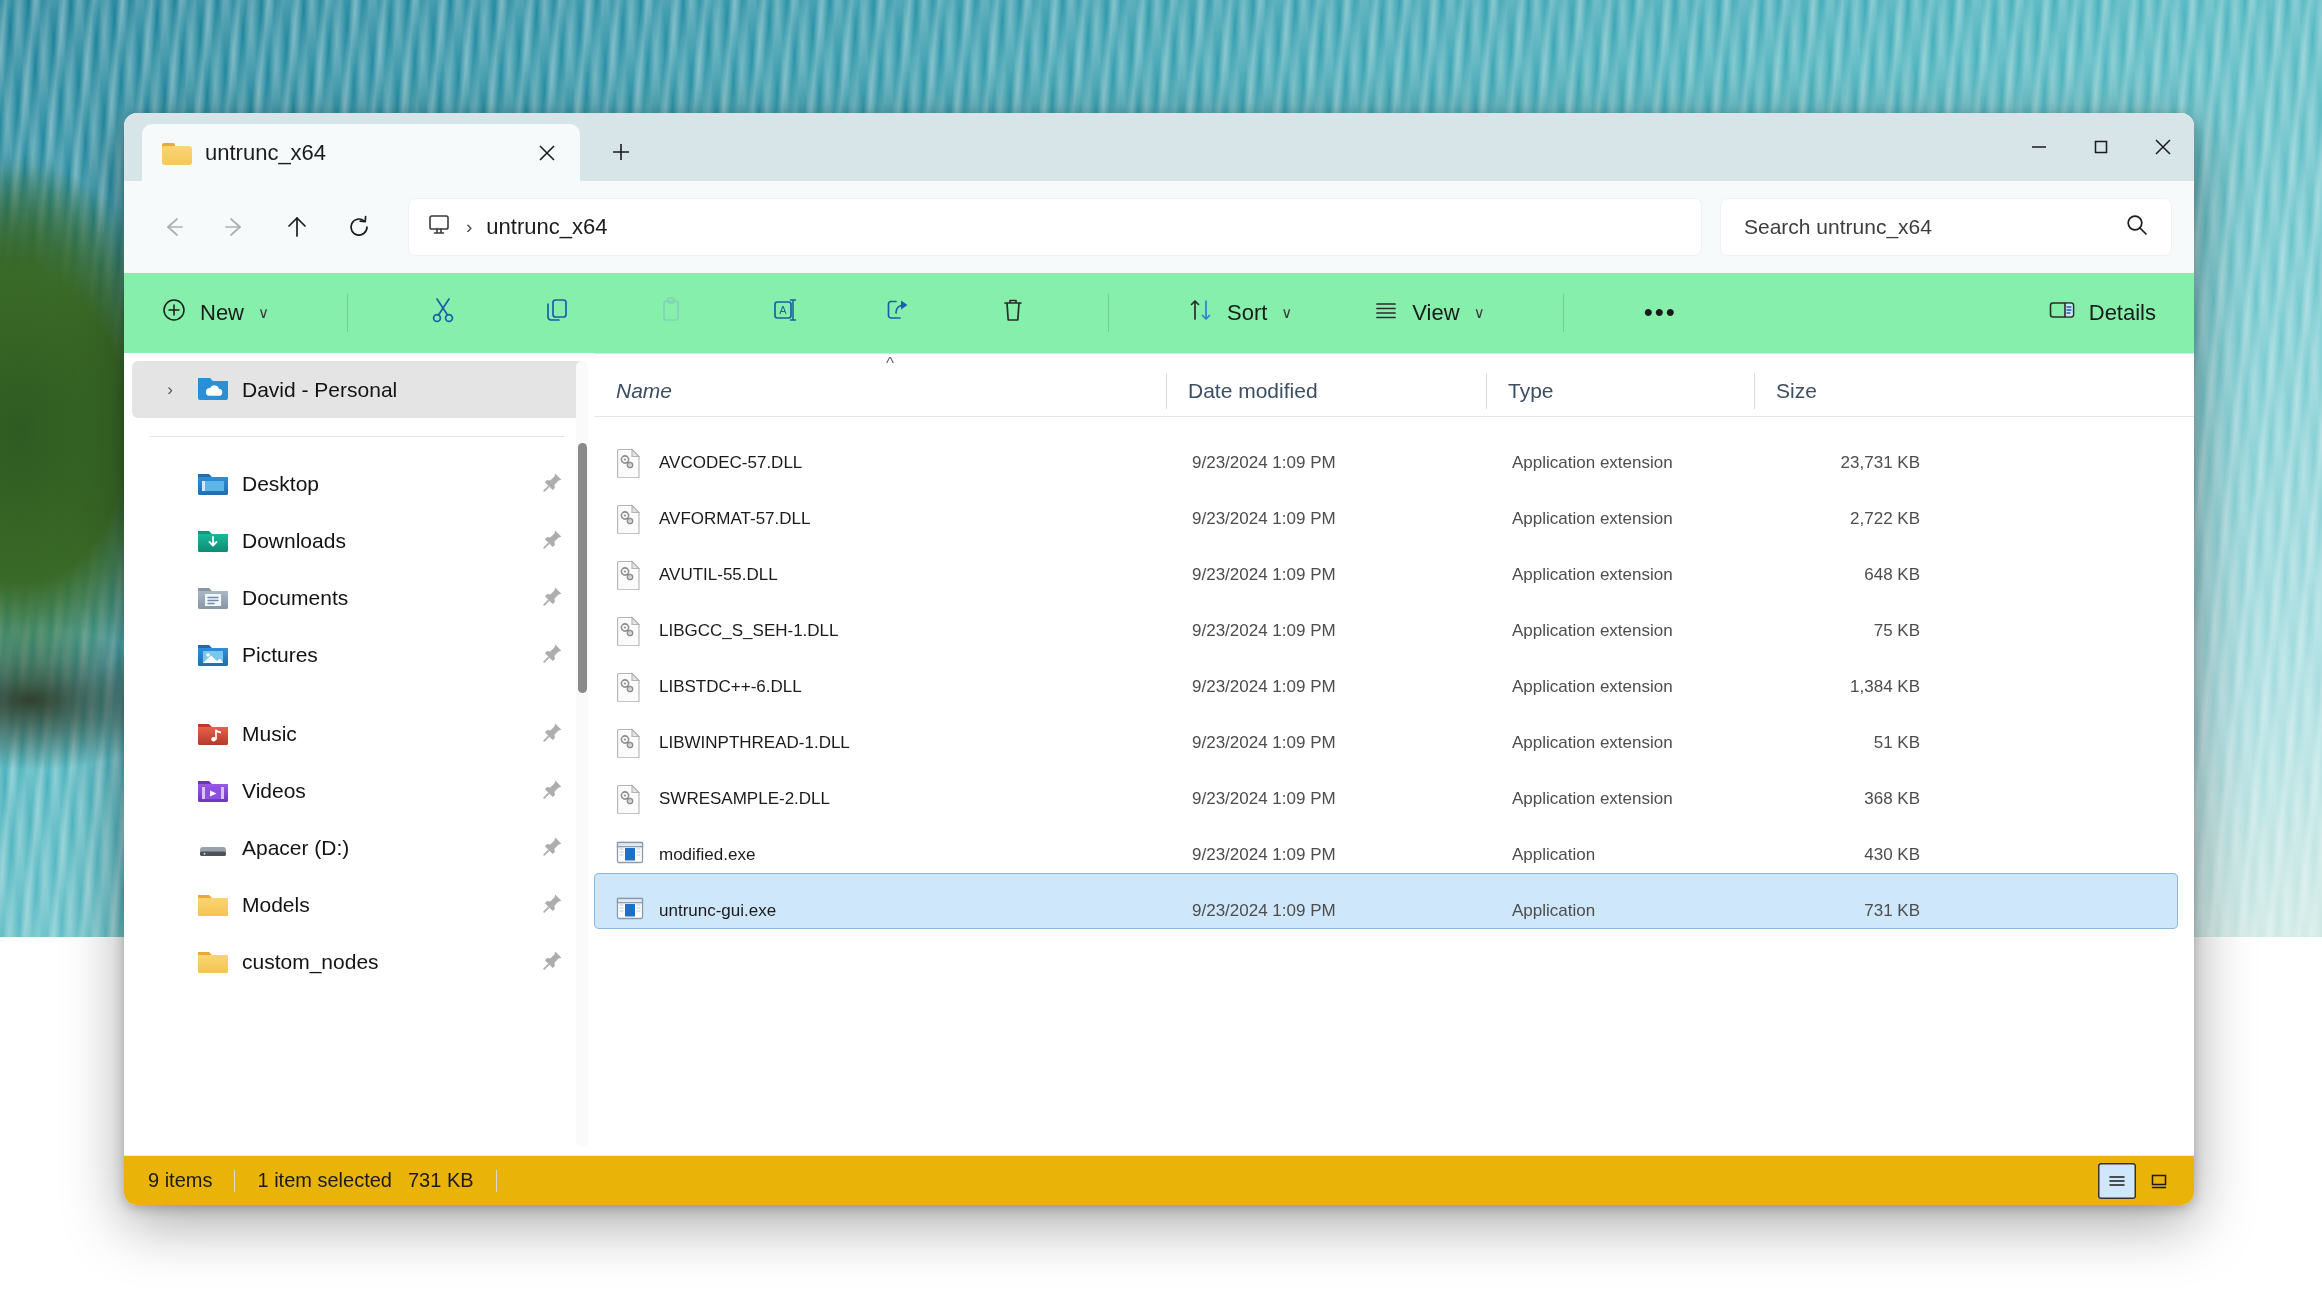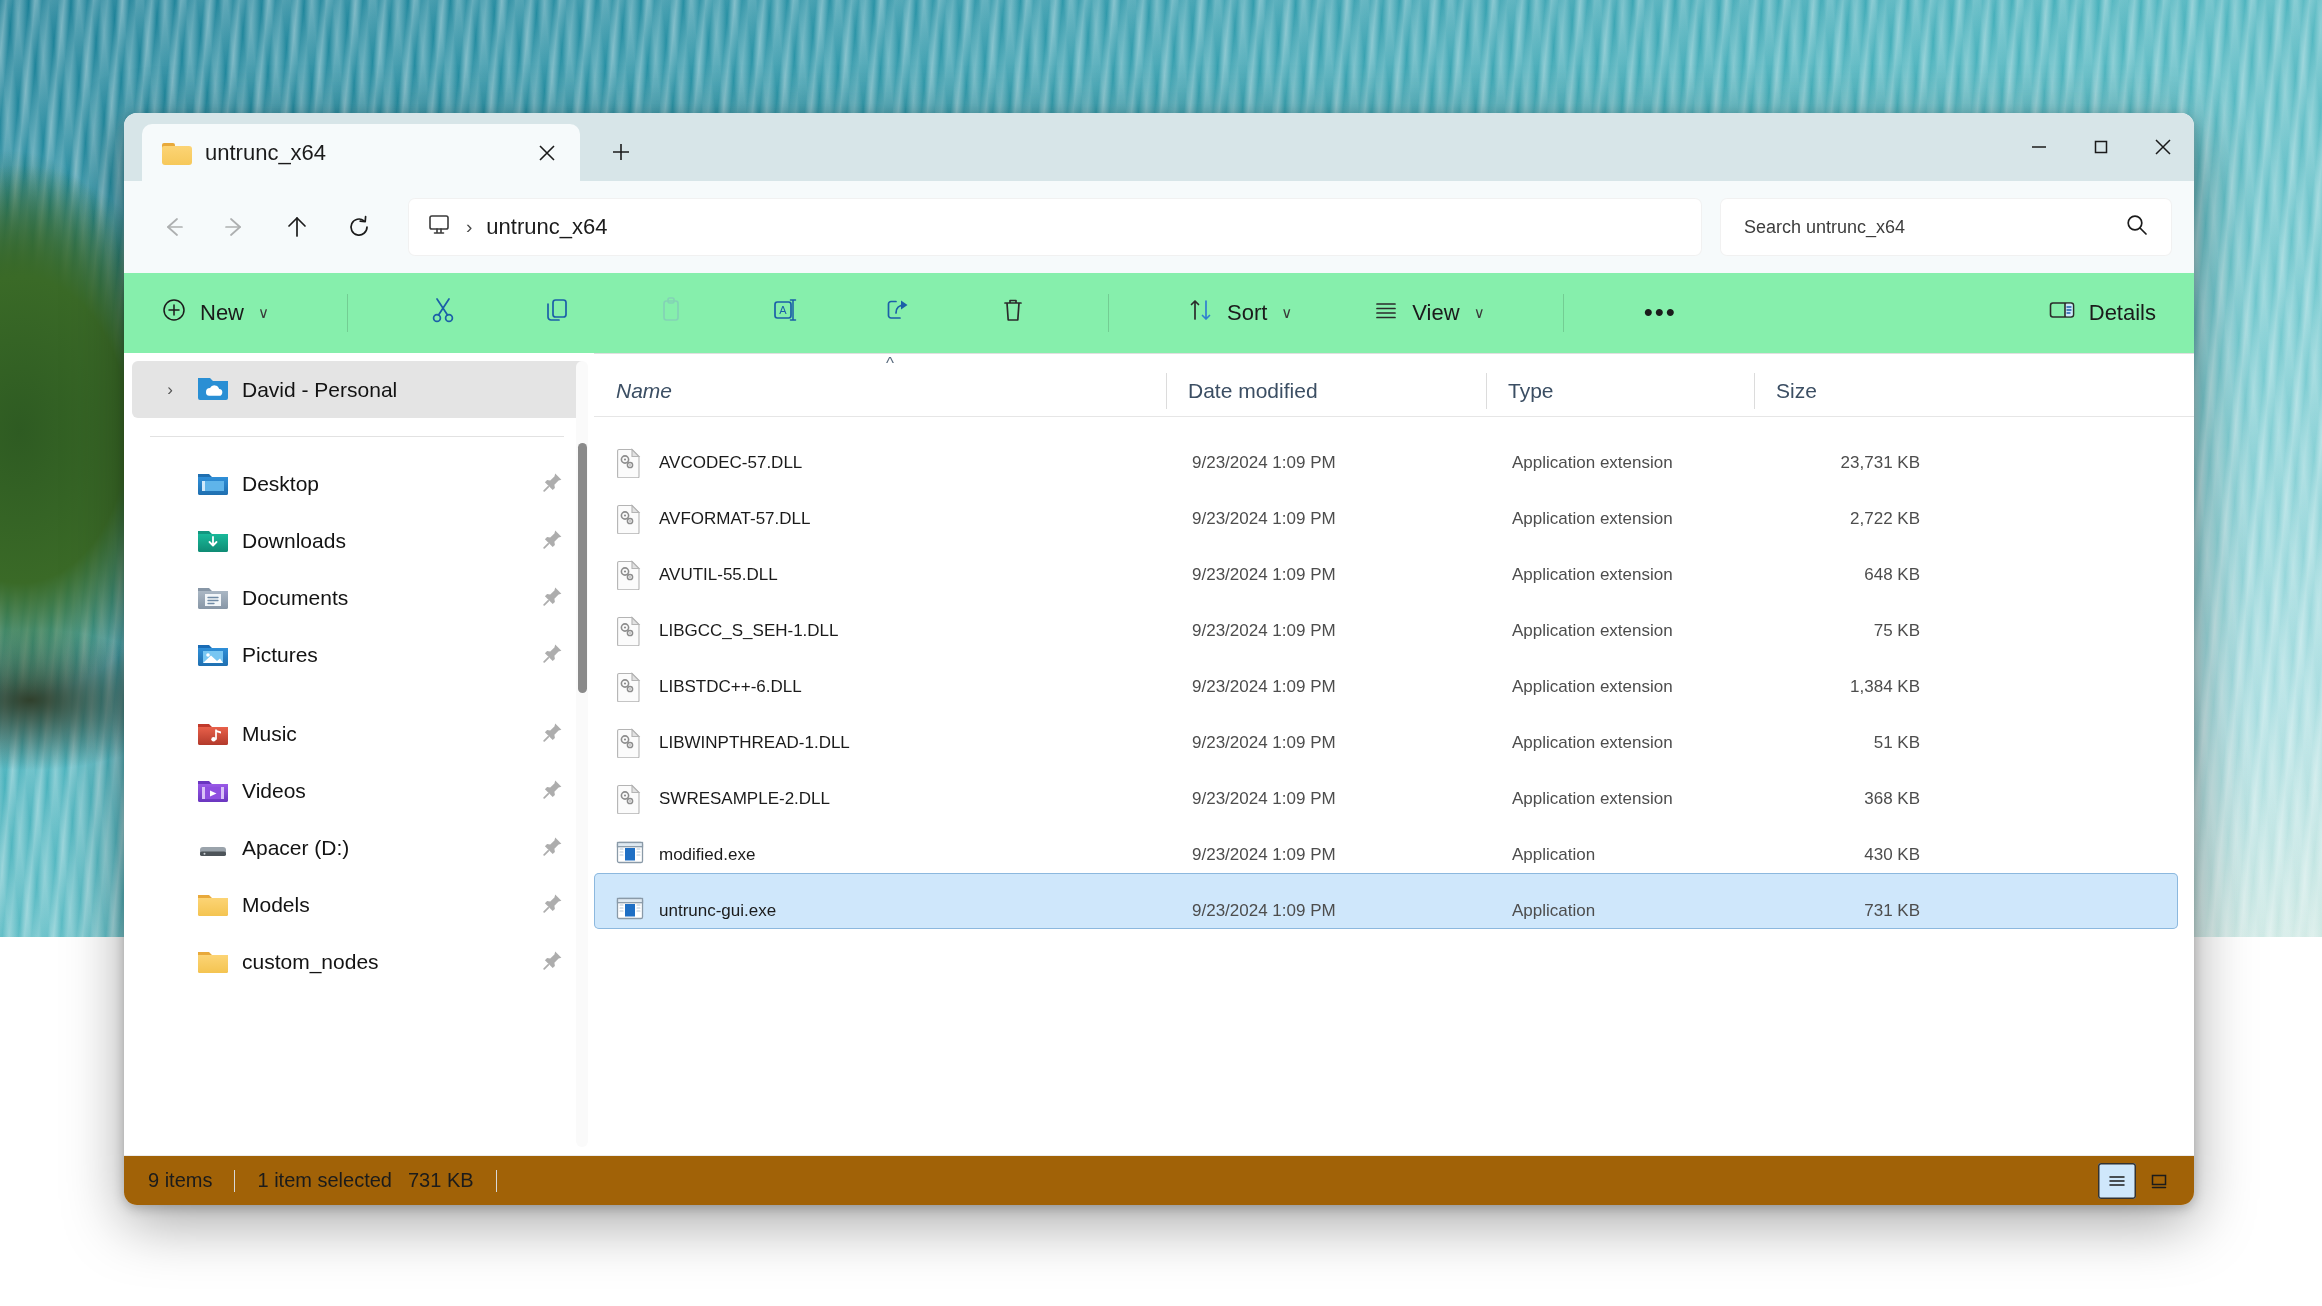--- a/index.html
+++ b/index.html
@@ -149,21 +149,21 @@
     border-radius: 7px;
     display: flex;
     align-items: center;
     padding: 0 22px 0 24px;
     box-shadow: inset 0 0 0 1px rgba(0,0,0,0.055);
   }
   .searchbox input {
     flex: 1;
     border: none; outline: none; background: transparent;
     font-family: "Liberation Sans", sans-serif;
-    font-size: 18px;
+    font-size: 21px;
     color: #1b1b1b;
   }
   .searchbox input::placeholder { color: #3d3d3d; }
 
   
   .cmdbar {
     height: 80px;
     background: #86efac;
     display: flex;
     align-items: center;
@@ -344,21 +344,21 @@
   .fdate { width: 320px; padding-left: 22px; color: #4d4d4d; }
   .ftype { width: 268px; padding-left: 22px; color: #4d4d4d; }
   .fsize { width: 162px; padding-right: 0; text-align: right; color: #4d4d4d; }
 
   
   .ico { width: 26px; height: 30px; flex: none; }
 
   
   .statusbar {
     height: 50px;
-    background: #a16207;
+    background: #eab308;
     display: flex;
     align-items: center;
     padding: 0 16px 0 24px;
     border-top: 1px solid #ececec;
     position: relative;
   }
   .status-text {
     font-size: 20px;
     color: #1b1b1b;
     white-space: nowrap;

